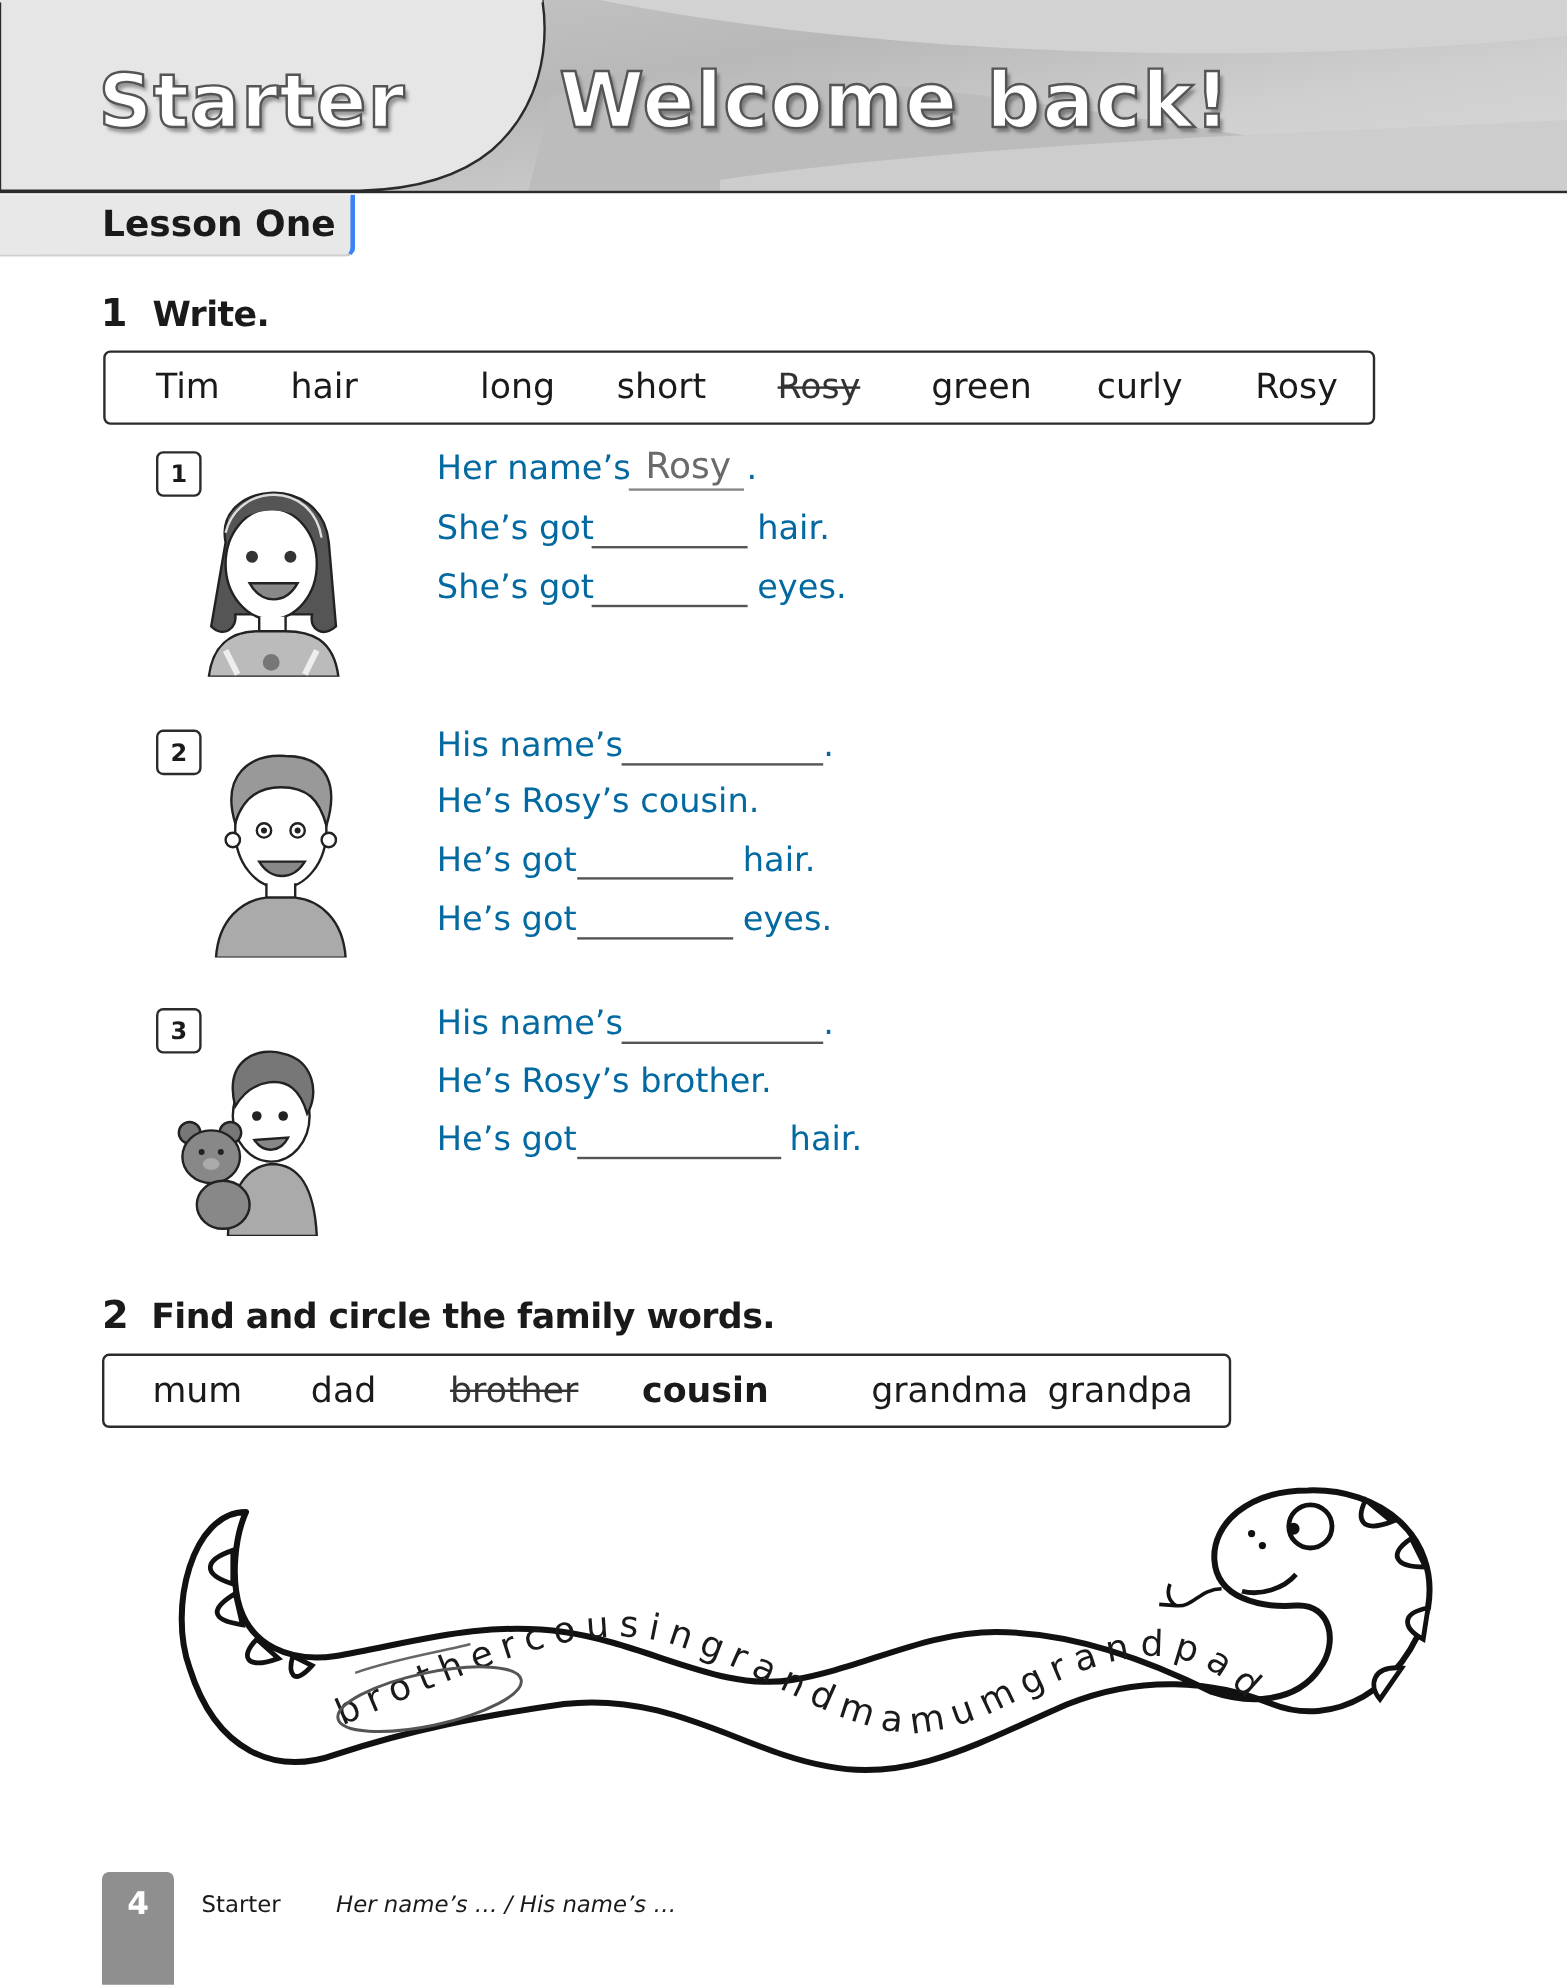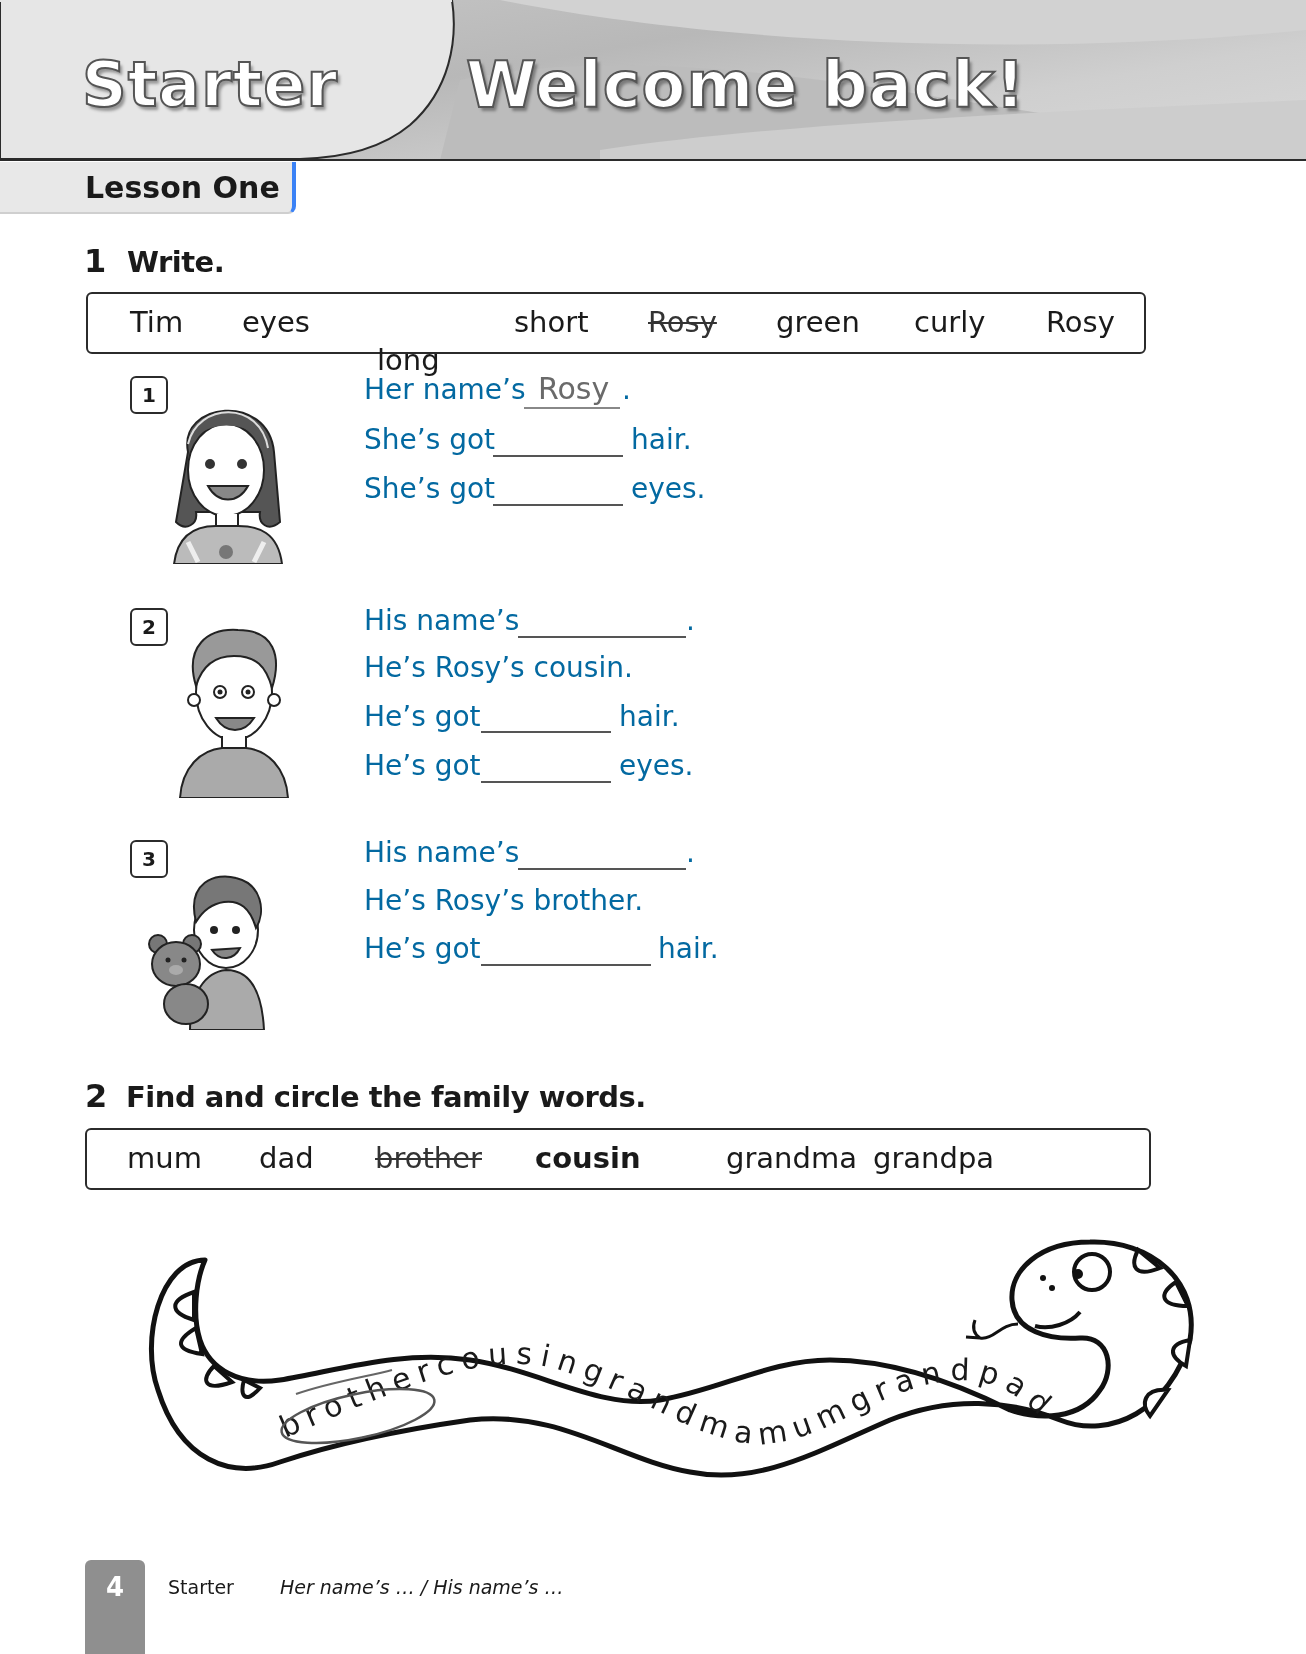--- a/index.html
+++ b/index.html
@@ -110,22 +110,22 @@
 
 <div class="abs lesson-tab">
   <span>Lesson One</span>
 </div>
 
 <div class="abs section-num" style="left:84px; top:242px;">1</div>
 <div class="abs section-title" style="left:127px; top:245px;">Write.</div>
 
 <div class="abs word-box" style="left:86px; top:292px; width:1060px; height:62px;">
   <span class="word" style="left:42px; top:11px;">Tim</span>
-  <span class="word" style="left:154px; top:11px;">eyes</span>
-  <span class="word" style="left:289px; top:11px;margin-top:38px;">long</span>
+  <span class="word" style="left:154px; top:11px;">hair</span>
+  <span class="word" style="left:312px; top:11px;">long</span>
   <span class="word" style="left:426px; top:11px;">short</span>
   <span class="word strike" style="left:560px; top:11px;">Rosy</span>
   <span class="word" style="left:688px; top:11px;">green</span>
   <span class="word" style="left:826px; top:11px;">curly</span>
   <span class="word" style="left:958px; top:11px;">Rosy</span>
 </div>
 
 <div class="abs num-badge" style="left:130px; top:376px;">1</div>
 <svg class="abs" style="left:168px; top:392px;" width="120" height="172">
   <path d="M20,60 C10,10 100,0 106,60 L112,130 C100,140 90,132 92,120 L28,120 C30,132 18,140 8,130 Z" fill="#555" stroke="#222" stroke-width="2"></path>
@@ -203,21 +203,21 @@
 
 <span class="line-text" style="left:364px; top:884px;">He’s Rosy’s brother.</span>
 
 <span class="line-text" style="left:364px; top:932px;">He’s got</span>
 <div class="blank" style="left:481px; top:964px; width:170px;"></div>
 <span class="line-text" style="left:658px; top:932px;">hair.</span>
 
 <div class="abs section-num" style="left:85px; top:1077px;">2</div>
 <div class="abs section-title" style="left:126px; top:1080px;">Find and circle the family words.</div>
 
-<div class="abs word-box" style="left:85px; top:1128px; width:1066px; height:62px;">
+<div class="abs word-box" style="left:85px; top:1128px; width:941px; height:62px;">
   <span class="word" style="left:40px; top:11px;">mum</span>
   <span class="word" style="left:172px; top:11px;">dad</span>
   <span class="word strike" style="left:288px; top:11px;">brother</span>
   <span class="word" style="left:448px; top:11px;font-weight:bold;">cousin</span>
   <span class="word" style="left:601px; top:11px;margin-left:38px;">grandma</span>
   <span class="word" style="left:786px; top:11px;">grandpa</span>
 </div>
 
 <svg class="abs" style="left:0; top:1220px;" width="1306" height="280">
   <defs>

